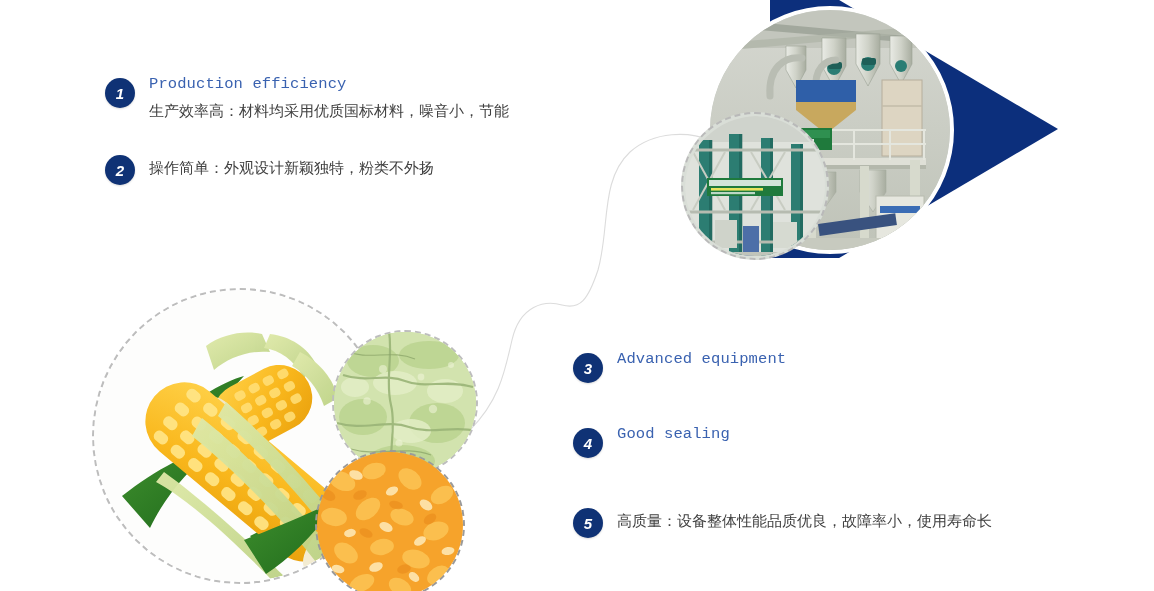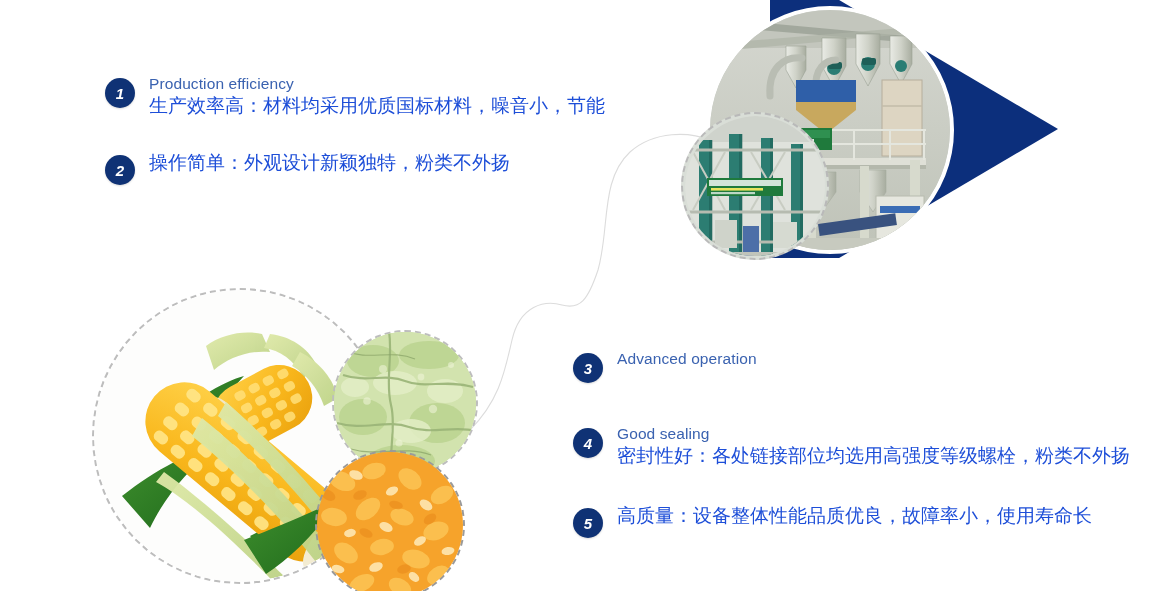--- a/index.html
+++ b/index.html
@@ -20,28 +20,28 @@
   .badge{
     width:30px;height:30px;border-radius:50%;
     background:#0f3275;
     color:#ffffff;
     font-size:15px;font-style:italic;font-weight:600;
     display:flex;align-items:center;justify-content:center;
     flex:0 0 30px;
     line-height:1;
     box-shadow:0 1px 2px rgba(0,0,0,.15);
   }
-  .ftext{margin-left:14px;margin-top:-4px;}
+  .ftext{margin-left:14px;margin-top:-4px;font-family:Liberation Mono, monospace;}
   .ftitle{
     color:#3a62b0;font-size:15.5px;line-height:20px;
     letter-spacing:.1px;white-space:nowrap;
   }
   .fdesc{
-    color:#1d4ed8;font-size:19px;line-height:22px;
-    white-space:nowrap;margin-top:1px;
+    color:#404040;font-size:15px;line-height:22px;
+    white-space:nowrap;margin-top:8px;
   }
 
   
   .hexwrap{position:absolute;left:770px;top:0px;width:300px;height:258px;}
   .hex{
     position:absolute;left:0;top:0;width:288px;height:258px;
     background:#0c2f7c;
     clip-path:polygon(24% 0%, 100% 50%, 24% 100%, 0% 100%, 0% 0%);
   }
   .bigcircle{
@@ -472,29 +472,28 @@
   <div class="feature" style="left:105px;top:155px;">
     <div class="badge">2</div>
     <div class="ftext">
       <div class="fdesc">操作简单：外观设计新颖独特，粉类不外扬</div>
     </div>
   </div>
 
   <div class="feature" style="left:573px;top:353px;">
     <div class="badge">3</div>
     <div class="ftext">
-      <div class="ftitle">Advanced operation</div>
+      <div class="ftitle">Advanced equipment</div>
     </div>
   </div>
 
   <div class="feature" style="left:573px;top:428px;">
     <div class="badge">4</div>
     <div class="ftext">
       <div class="ftitle">Good sealing</div>
-      <div class="fdesc">密封性好：各处链接部位均选用高强度等级螺栓，粉类不外扬</div>
     </div>
   </div>
 
   <div class="feature" style="left:573px;top:508px;">
     <div class="badge">5</div>
     <div class="ftext">
       <div class="fdesc">高质量：设备整体性能品质优良，故障率小，使用寿命长</div>
     </div>
   </div>
 

